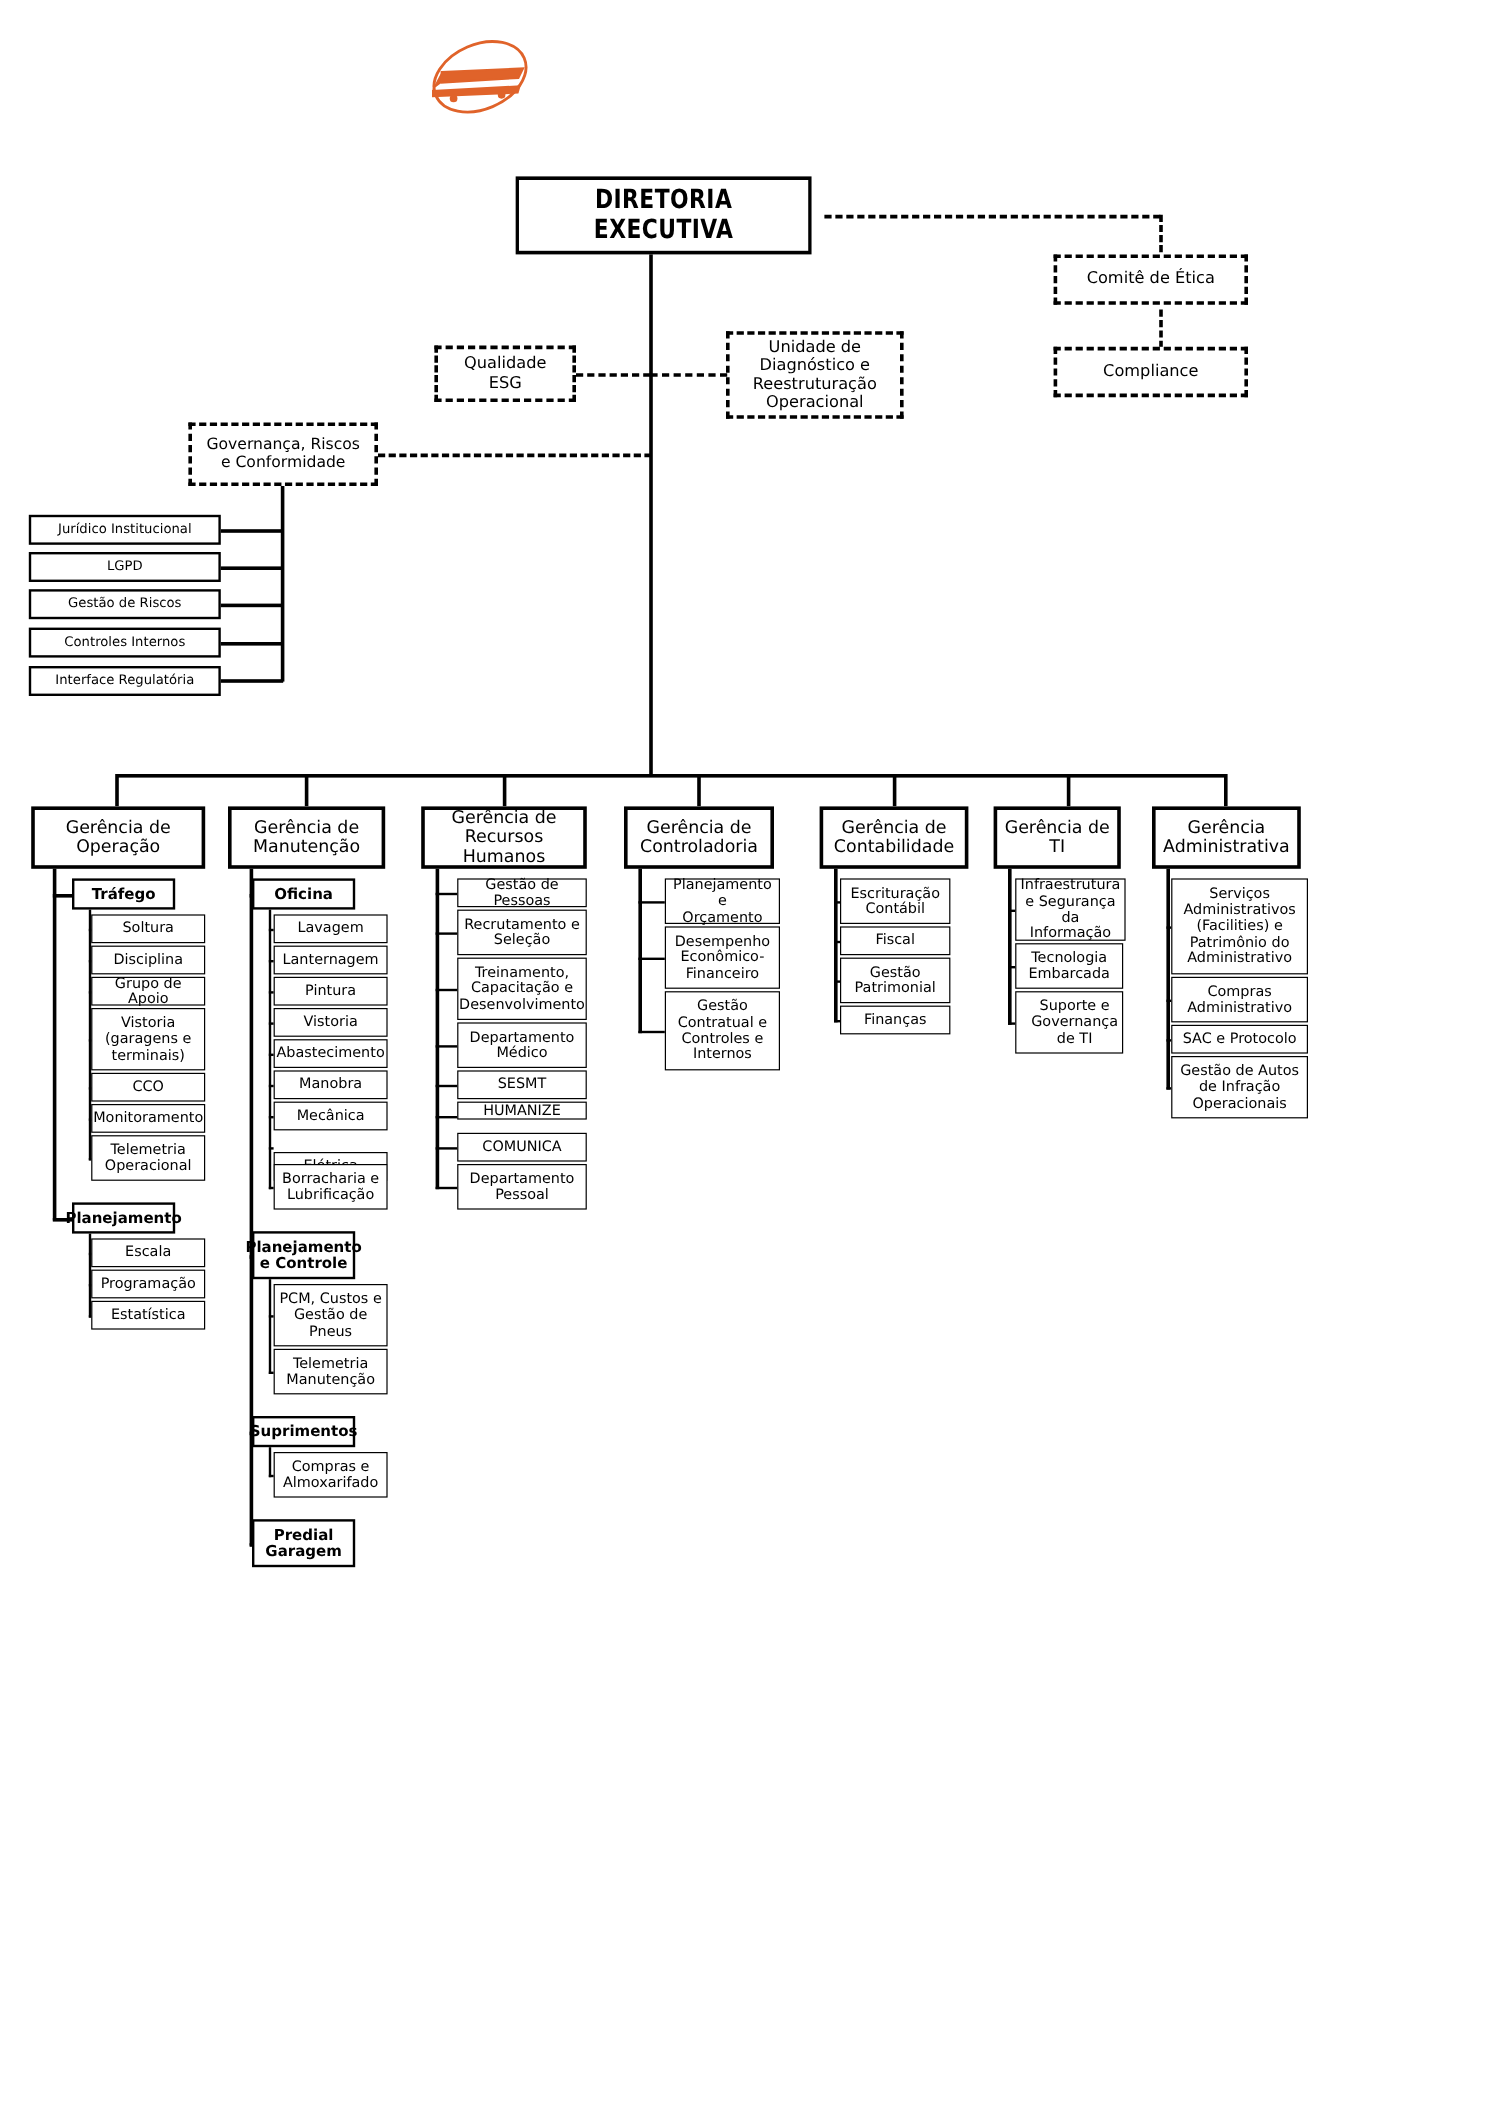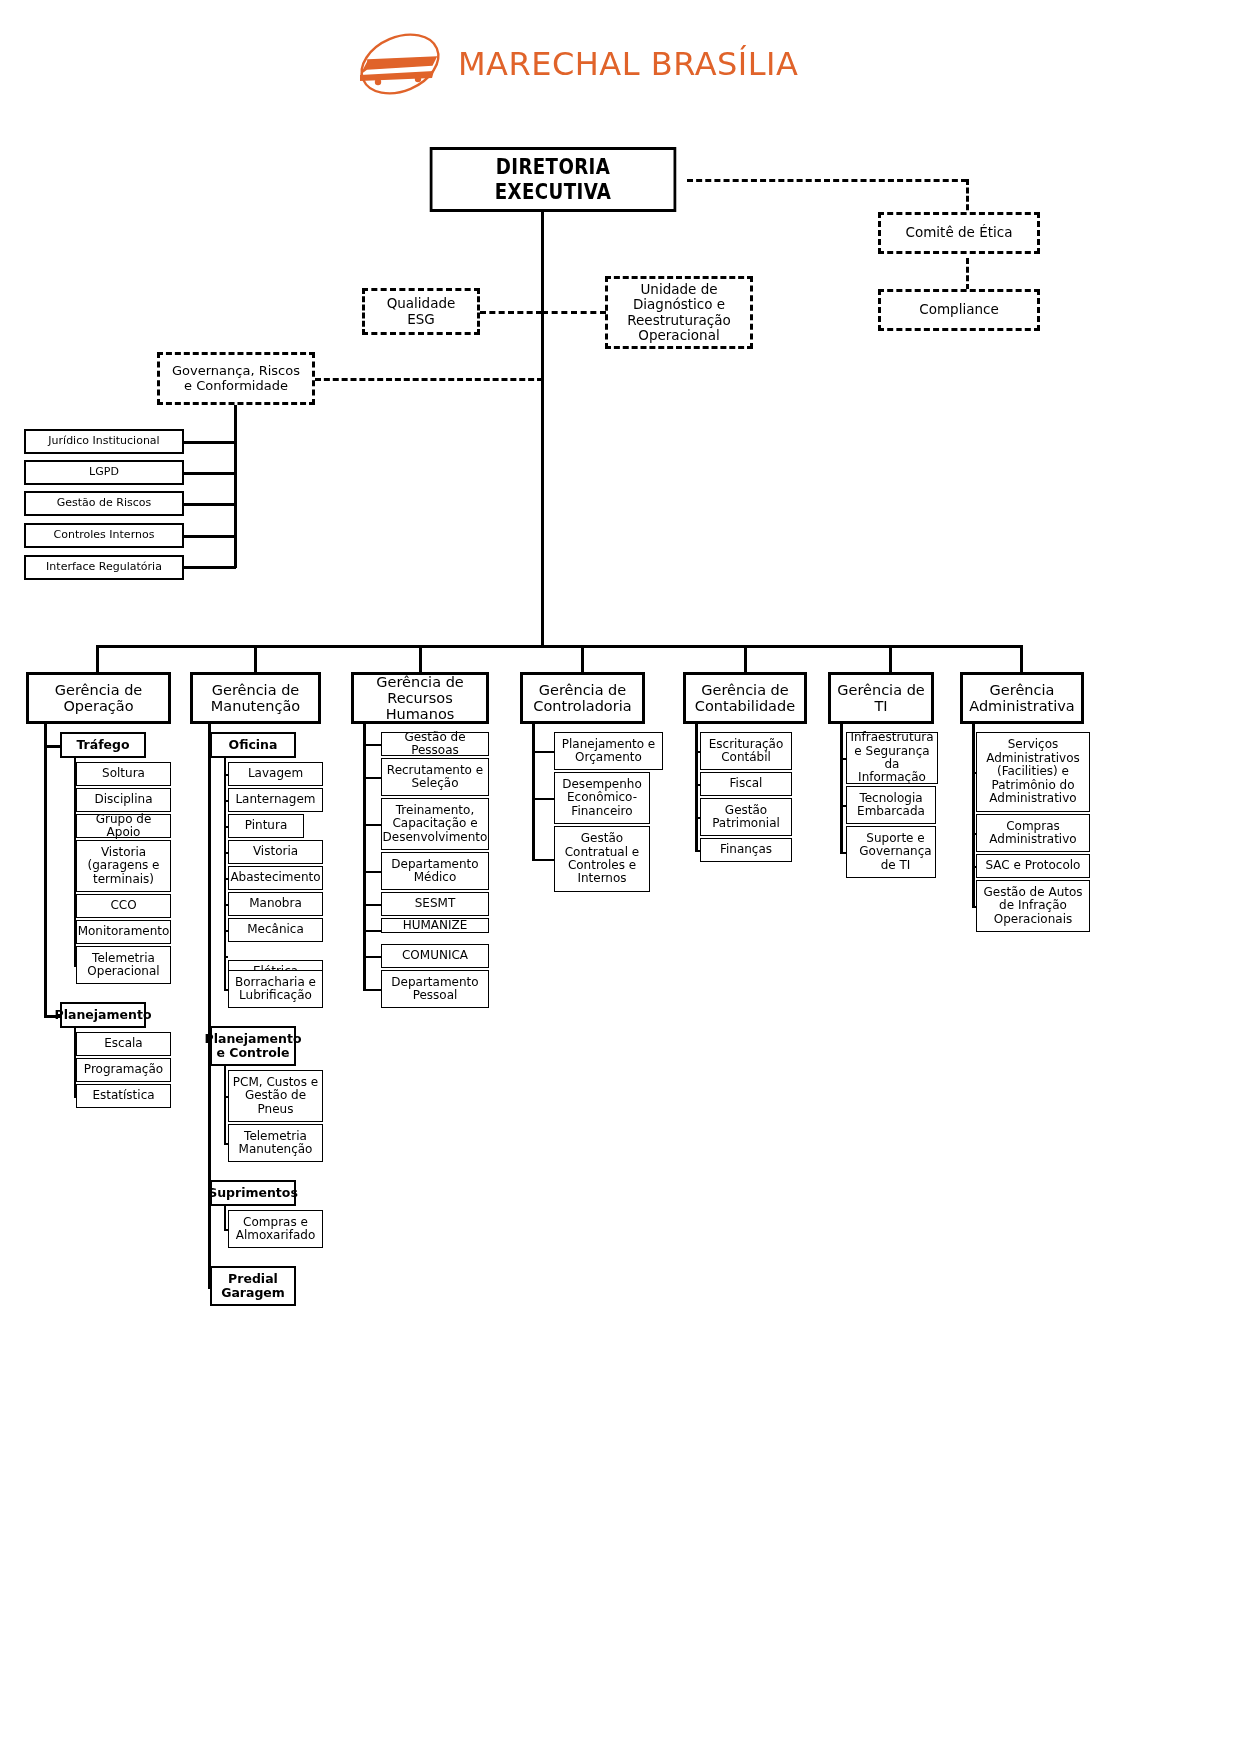--- a/index.html
+++ b/index.html
@@ -60,21 +60,20 @@
   <div id="logo-mark">
     <svg viewBox="0 0 96 66" width="96" height="66" aria-hidden="true">
       <ellipse cx="48" cy="33" rx="40" ry="27" fill="none" stroke="#E0632A" stroke-width="2.4" transform="rotate(-23 48 33)"></ellipse>
       <path d="M8 44 L16 29 L84 26 L80 34 L16 38 Z" fill="#E0632A"></path>
       <path d="M8 44 L82 40 L80 47 L8 50 Z" fill="#E0632A"></path>
       <path d="M16 29 L84 26 L80 34 L16 38 Z" fill="none" stroke="#E0632A" stroke-width="1.6"></path>
       <circle cx="26" cy="51" r="3.2" fill="#E0632A"></circle>
       <circle cx="66" cy="48" r="3.2" fill="#E0632A"></circle>
     </svg>
   </div>
-  <div id="logo-text">MARECHAL BRASÍLIA</div>
 </div>
 
 <div class="box b-heavy lvl0 abs" style="left:419px;top:147px;width:268px;height:65px;">
   <span>DIRETORIA EXECUTIVA</span>
 </div>
 
 <div class="ln v abs" style="left:541px;top:212px;width:3px;height:434px;"></div>
 
 <div class="dline dh abs" style="left:687px;top:179px;width:280px;"></div>
 <div class="dline dv abs" style="left:966px;top:179px;height:48px;"></div>
@@ -246,21 +245,21 @@
         <div>Lavagem</div>
       </div>
     </div>
     <div class="ln h1 abs" style="left: 224px; top: 774px; width: 4px; height: 1.5px;"></div>
     <div class="box b-thin sub2 abs" style="left: 228px; top: 788px; width: 95px; height: 24px;">
       <div>
         <div>Lanternagem</div>
       </div>
     </div>
     <div class="ln h1 abs" style="left: 224px; top: 800px; width: 4px; height: 1.5px;"></div>
-    <div class="box b-thin sub2 abs" style="left: 228px; top: 814px; width: 76px; height: 24px;">
+    <div class="box b-thin sub2 abs" style="left: 228px; top: 814px; width: 95px; height: 24px;">
       <div>
         <div>Pintura</div>
       </div>
     </div>
     <div class="ln h1 abs" style="left: 224px; top: 826px; width: 4px; height: 1.5px;"></div>
     <div class="box b-thin sub2 abs" style="left: 228px; top: 840px; width: 95px; height: 24px;">
       <div>
         <div>Vistoria</div>
       </div>
     </div>
@@ -403,21 +402,21 @@
     </div>
     <div class="ln h1 abs" style="left: 363px; top: 989px; width: 18px; height: 1.5px;"></div>
     <div class="ln v2 abs" style="left: 363px; top: 724px; width: 2.5px; height: 267px;"></div>
     <div class="ln v abs" style="left: 581px; top: 645px; width: 3px; height: 27px;"></div>
     <div class="box b-heavy ger abs" style="left: 520px; top: 672px; width: 125px; height: 52px;">
       <div>
         <div>Gerência de</div>
         <div>Controladoria</div>
       </div>
     </div>
-    <div class="box b-thin sub2 abs" style="left: 554px; top: 732px; width: 109px; height: 38px;">
+    <div class="box b-thin sub2 abs" style="left: 554px; top: 732px; width: 96px; height: 38px;">
       <div>
         <div>Planejamento e</div>
         <div>Orçamento</div>
       </div>
     </div>
     <div class="ln h1 abs" style="left: 532px; top: 751px; width: 22px; height: 1.5px;"></div>
     <div class="box b-thin sub2 abs" style="left: 554px; top: 772px; width: 96px; height: 52px;">
       <div>
         <div>Desempenho</div>
         <div>Econômico-</div>

